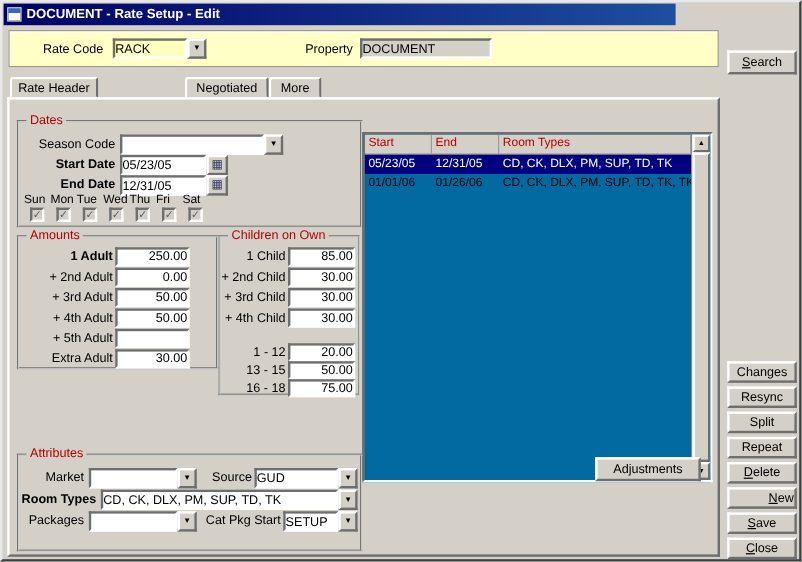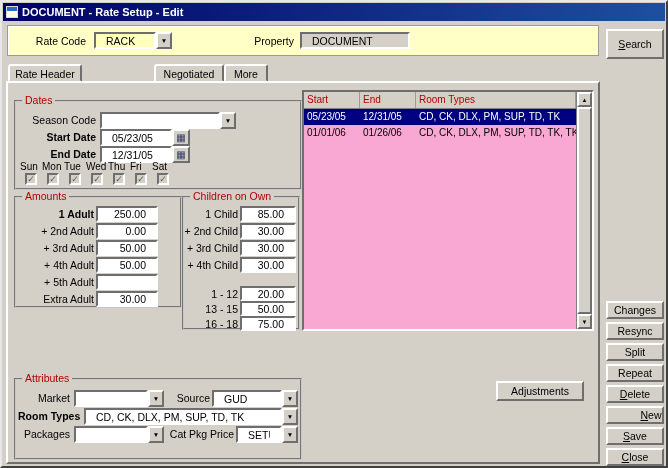--- a/index.html
+++ b/index.html
@@ -4,21 +4,21 @@
 <style>
   * { box-sizing: border-box; margin: 0; padding: 0; }
   html,body { background:#9a9a9a; }
   .win {
     position:relative; width:668px; height:468px; background:#d4d0c8;
     border:2px solid; border-color:#e8e8e8 #404040 #404040 #e8e8e8;
     font-family:"Liberation Sans", sans-serif; font-size:10.5px; color:#000;
     overflow:hidden;
   }
   .titlebar {
-    position:absolute; left:1px; top:1px; width:662px; height:18px;
+    position:absolute; left:1px; top:1px; width:560px; height:18px;
     background:linear-gradient(90deg,#000066,#1e4f9e);
     color:#fff; display:flex; align-items:center; gap:4px; padding:0 3px;
     font-weight:bold; font-size:11px;
   }
   .appicon {
     width:12px; height:12px; border:1px solid #dadada;
     background:linear-gradient(#316ac5 0 4px, #fffbe8 4px);
   }
   .hdr-panel {
     position:absolute; left:5px; top:23px; width:592px; height:31px;
@@ -26,21 +26,21 @@
   }
   .btn {
     position:absolute; background:#d4d0c8; border:2px solid;
     border-color:#ffffff #6e6e6e #6e6e6e #ffffff;
     font-family:inherit; font-size:10.5px; color:#000; cursor:pointer;
     padding:0; text-align:center;
   }
   .sunken {
     position:absolute; border:2px solid; border-color:#6e6e6e #ffffff #ffffff #6e6e6e;
     background:#fff; font-family:inherit; font-size:10.5px; color:#000;
-    padding:0 10px; height:17px;
+    padding:0 0; height:17px;
   }
   .gray { background:#d4d0c8; }
   .yellow { background:#ffffbe; }
   .num { text-align:right; }
   .dd {
     position:absolute; width:16px; height:17px; background:#d4d0c8;
     border:2px solid; border-color:#ffffff #6e6e6e #6e6e6e #ffffff;
     font-size:6.5px; line-height:12px; text-align:center; padding:0; cursor:pointer;
   }
   .cal { width:18px; font-size:10px; line-height:12px; color:#333a66; }
@@ -63,23 +63,23 @@
     border-top-left-radius:3px; border-top-right-radius:3px;
     text-align:center; padding-top:2px; z-index:1; cursor:pointer; overflow:hidden;
   }
   .tab.active { top:59px; height:23px; z-index:3; padding-top:4px; }
   .mainpanel {
     position:absolute; left:4px; top:79px; width:594px; height:383px;
     background:#d4d0c8; border:2px solid; border-color:#ffffff #6e6e6e #6e6e6e #ffffff;
     z-index:2;
   }
   .tbl {
-    position:absolute; left:294px; top:7px; width:292px; height:241px;
+    position:absolute; left:294px; top:27px; width:292px; height:292px;
     border:2px solid; border-color:#6e6e6e #ffffff #ffffff #6e6e6e;
-    background:#f9a8d4; overflow:hidden; font-size:10px;
+    background:#0369a1; overflow:hidden; font-size:10px;
   }
   .tbl-inner { position:absolute; left:0; top:0; right:16px; bottom:0; }
   .thead { display:flex; height:17px; background:#d4d0c8; border-bottom:1px solid #808080; color:#b30000; }
   .th { padding:2px 3px 0; border-right:1px solid #9a9a9a; overflow:hidden; white-space:nowrap; }
   .c1 { width:56px; } .c2 { width:56px; } .c3 { flex:1; }
   .trow { display:flex; height:16px; white-space:nowrap; cursor:default; }
   .trow.sel { background:#000080; color:#fff; }
   .td { padding:2px 3px 0; overflow:hidden; }
   .vscroll { position:absolute; right:0; top:0; width:16px; height:100%; background:#d4d0c8; border-left:1px solid #808080; }
   .sbtn {
@@ -105,21 +105,21 @@
   </div>
 
   <div class="hdr-panel">
     <span class="flabel" style="left:20px; top:9px; width:58px;">Rate Code</span>
     <input class="sunken yellow" style="left: 86px; top: 6px; width: 62px;" value="RACK">
     <button class="dd" style="left:148px; top:6px;"><span>▼</span></button>
     <span class="flabel" style="left:200px; top:9px; width:86px;">Property</span>
     <input class="sunken gray" style="left: 292px; top: 6px; width: 110px;" value="DOCUMENT">
   </div>
 
-  <button class="btn" style="left:604px; top:27px; width:58px; height:30px;"><u>S</u>earch</button>
+  <button class="btn" style="left:604px; top:40px; width:58px; height:20px;"><u>S</u>earch</button>
 
   <div class="tab" style="left:6px; width:74px;">Rate Header</div>
   <div class="tab" style="left:152px; width:70px;">Negotiated</div>
   <div class="tab" style="left:222px; width:44px;">More</div>
 
   <div class="mainpanel">
 
     <div class="group" style="left:6px; top:17px; width:288px; height:90px;">
       <span class="legend">Dates</span>
       <span class="flabel" style="left:2px; top:12px; width:78px;">Season Code</span>
@@ -221,21 +221,21 @@
       <input class="sunken" style="left: 196px; top: 10px; width: 70px;" value="GUD">
       <button class="dd" style="left:266px; top:10px;"><span>▼</span></button>
 
       <span class="flabel b" style="left:2px; top:30px; width:62px;">Room Types</span>
       <input class="sunken" style="left: 68px; top: 28px; width: 198px;" value="CD, CK, DLX, PM, SUP, TD, TK">
       <button class="dd" style="left:266px; top:28px;"><span>▼</span></button>
 
       <span class="flabel" style="left:2px; top:48px; width:52px;">Packages</span>
       <input class="sunken" style="left: 58px; top: 46px; width: 74px;" value="">
       <button class="dd" style="left:132px; top:46px;"><span>▼</span></button>
-      <span class="flabel" style="left:150px; top:48px; width:68px;">Cat Pkg Price</span>
+      <span class="flabel" style="left:150px; top:48px; width:68px;">Cat Pkg Start</span>
       <input class="sunken" style="left: 220px; top: 46px; width: 46px;" value="SETUP">
       <button class="dd" style="left:266px; top:46px;"><span>▼</span></button>
     </div>
 
 
     <button class="btn" style="left:488px; top:298px; width:88px; height:20px;">Adjustments</button>
   </div>
 
   <button class="btn" style="left:604px; top:299px; width:58px; height:18px;">Changes</button>
   <button class="btn" style="left:604px; top:320px; width:58px; height:18px;">Resync</button>

